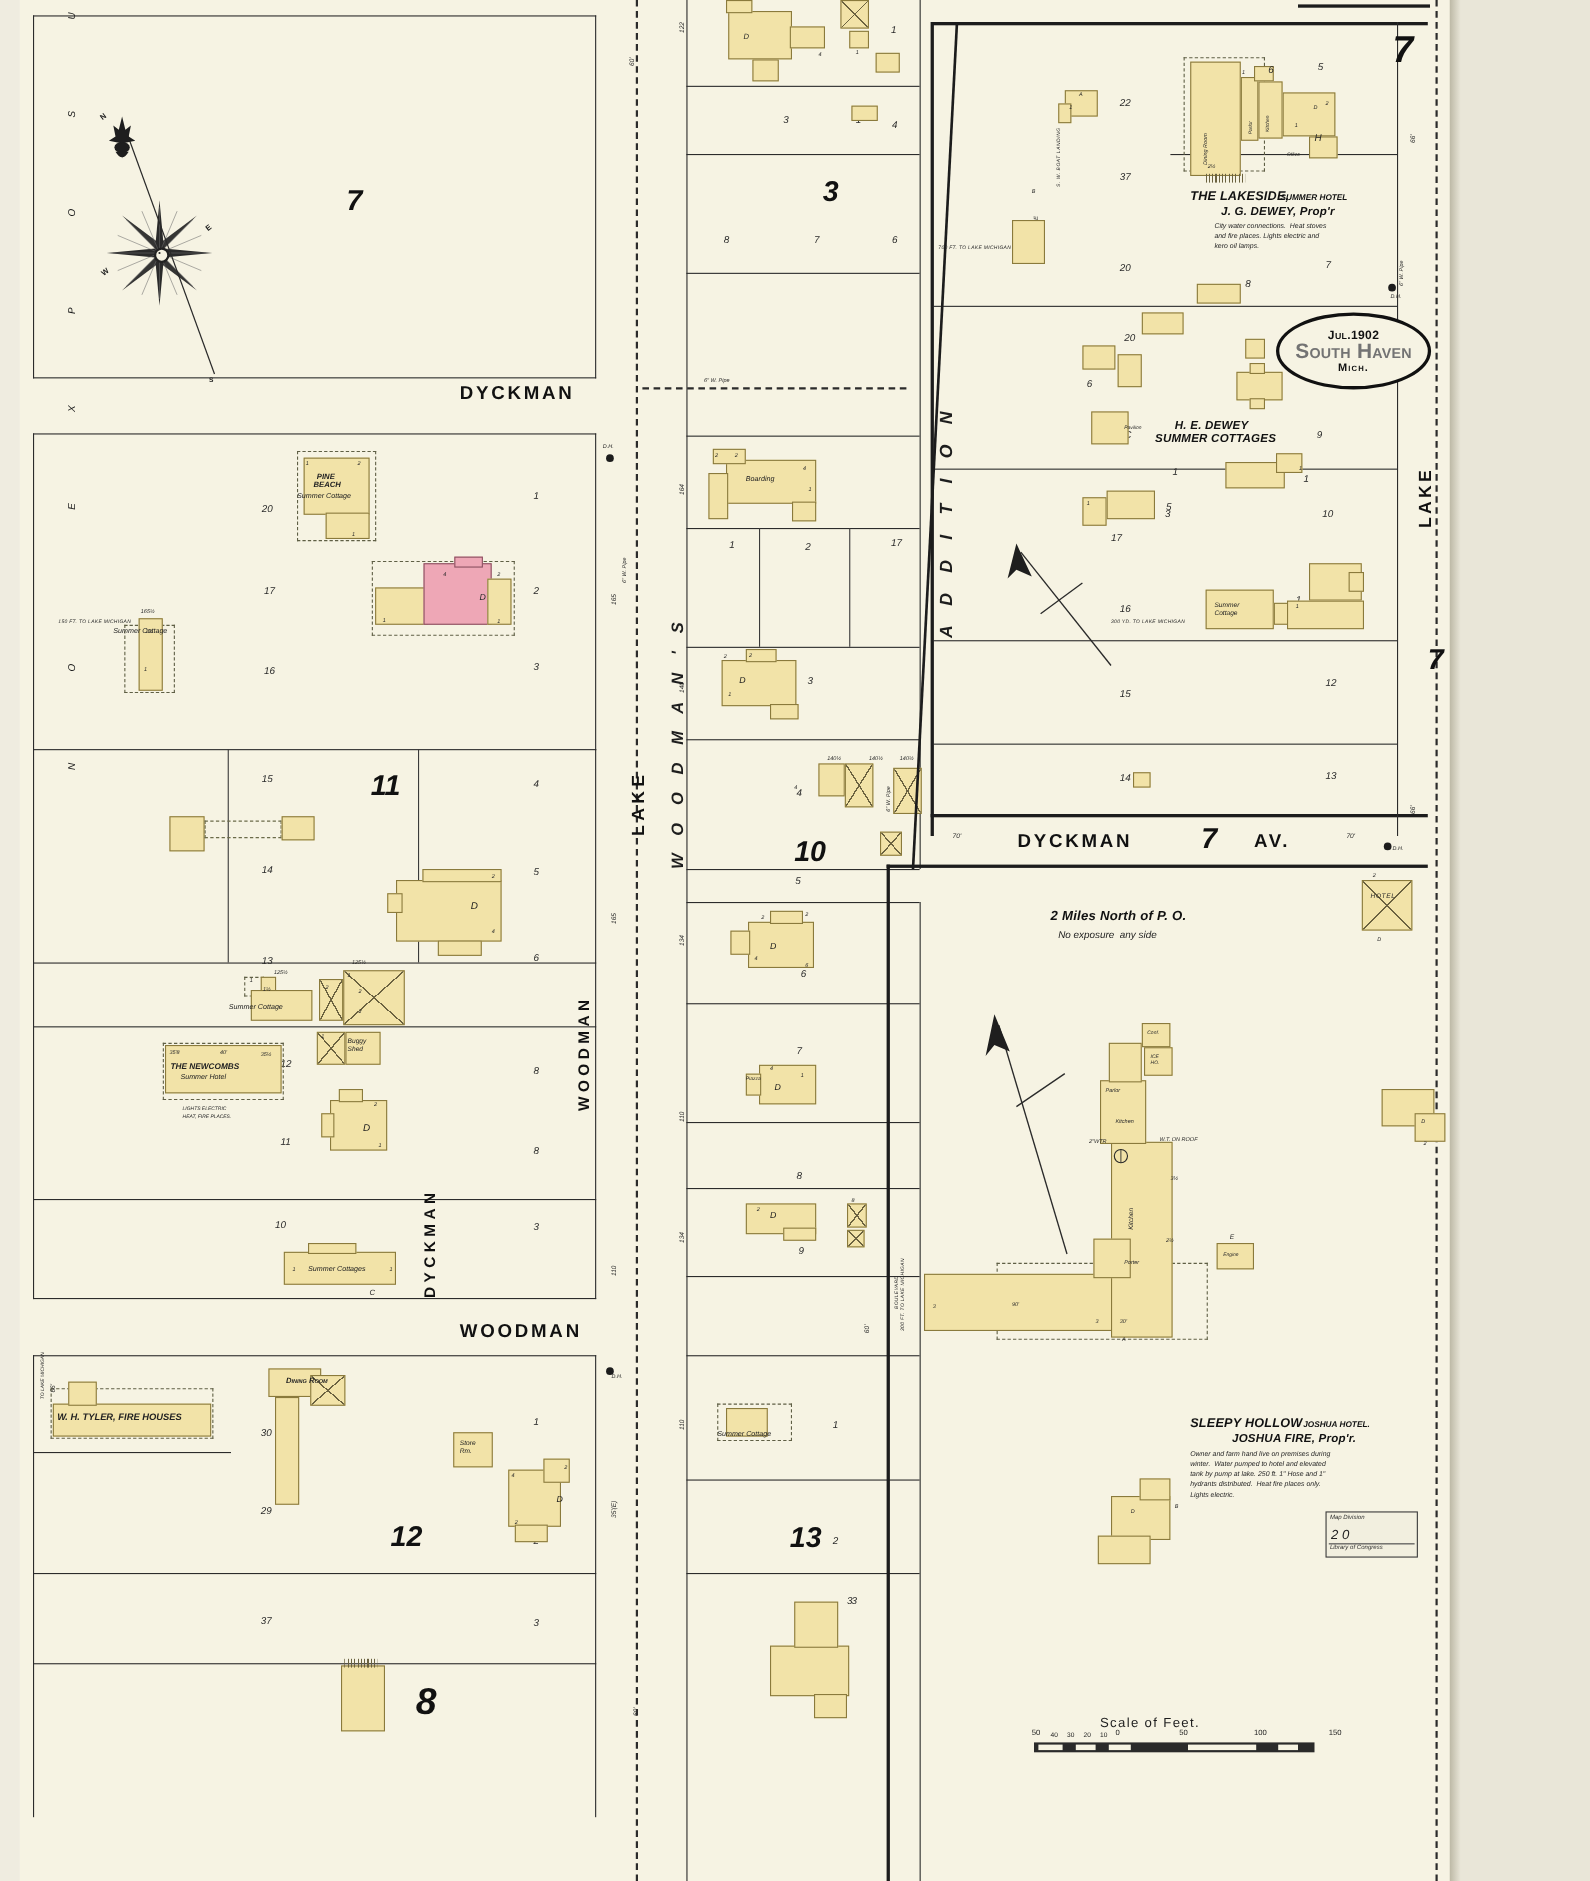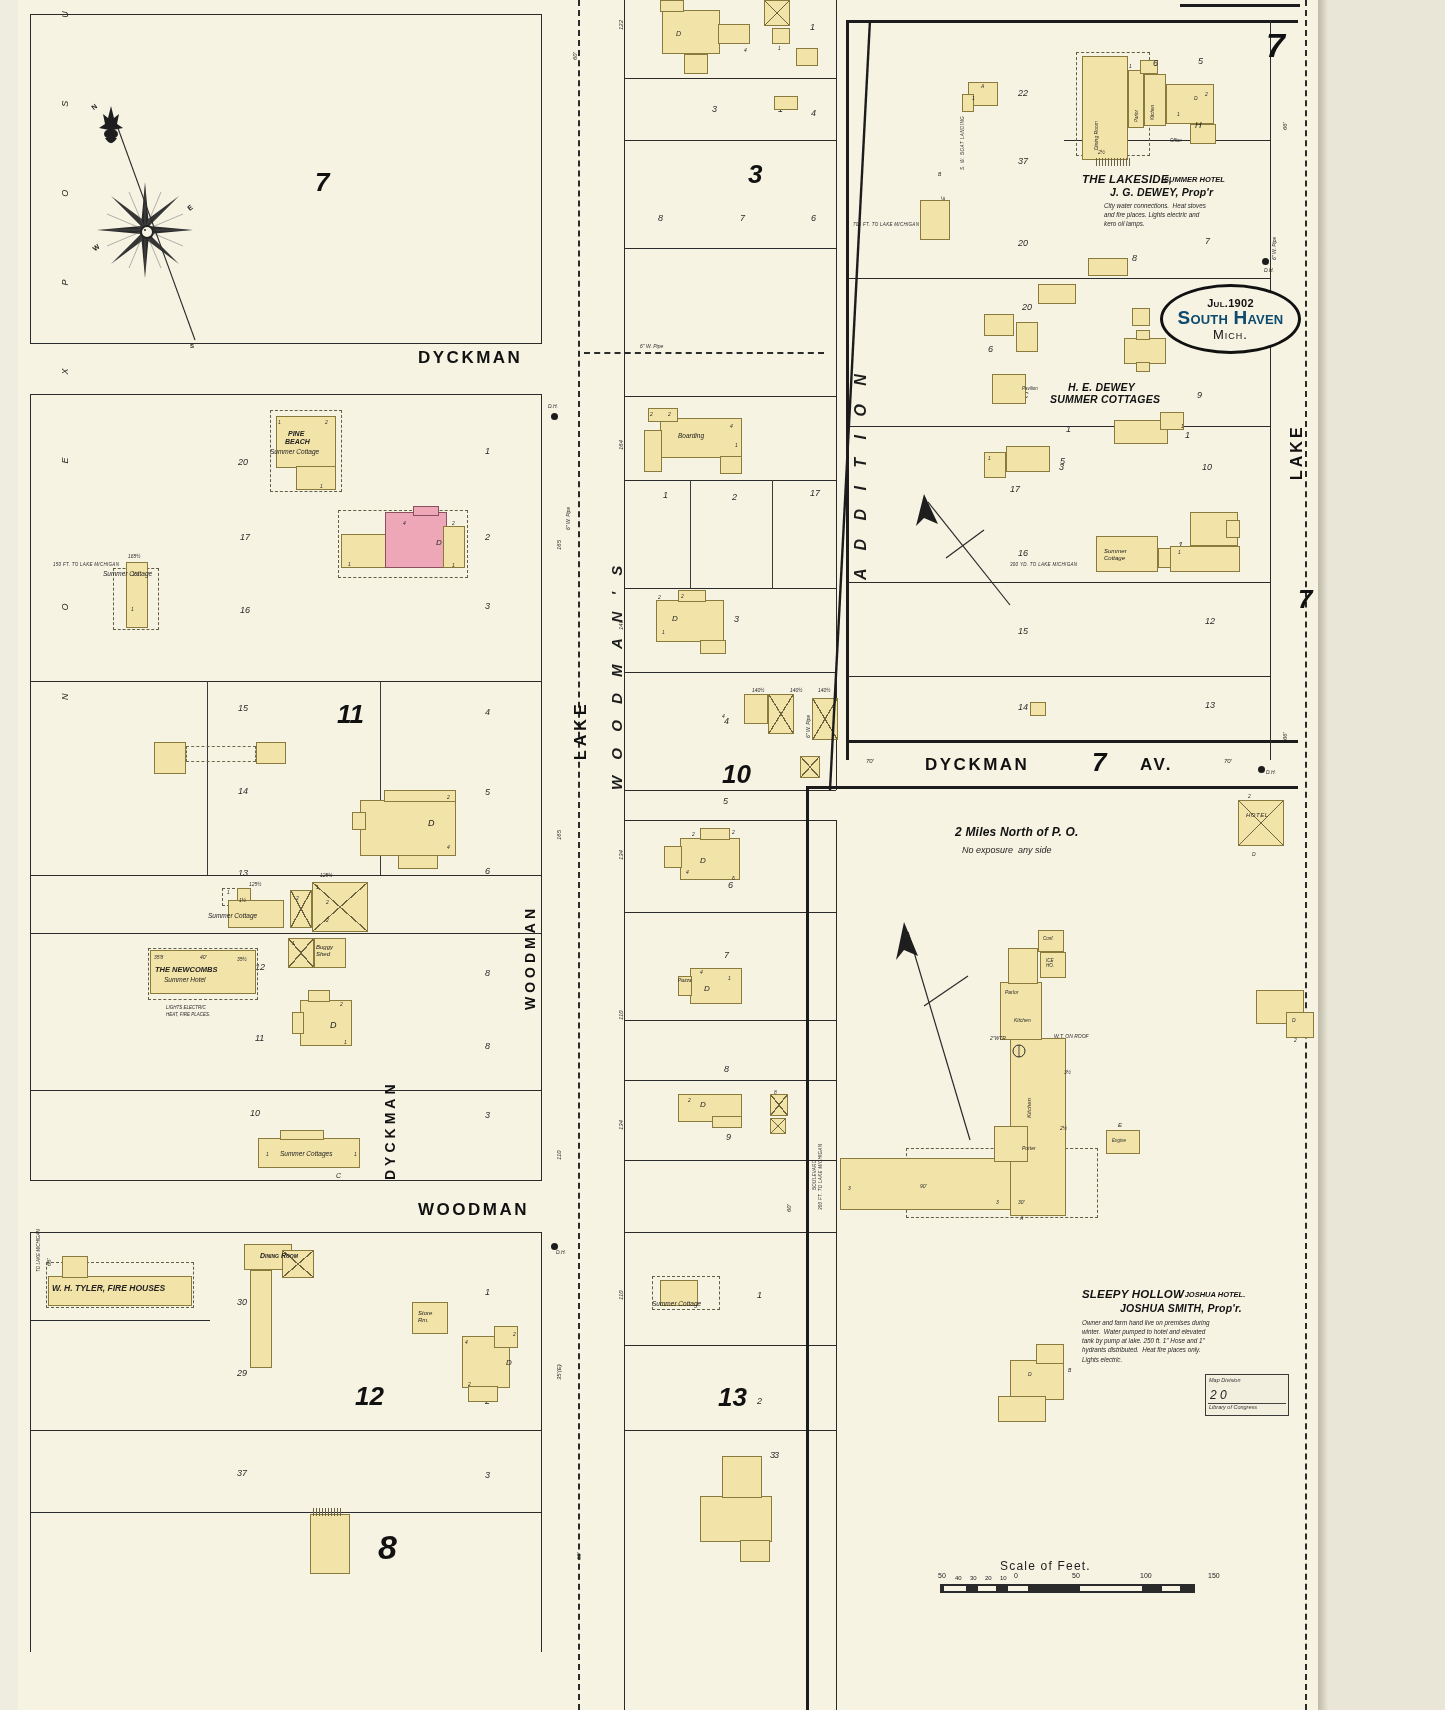--- a/index.html
+++ b/index.html
@@ -56,23 +56,23 @@
   .hugenum{font-size:34px;font-weight:bold;font-style:italic;color:#111;}
   .lbl{font-size:7.5px;font-style:italic;color:#222;}
   .rot90{transform-origin:0 0;transform:rotate(-90deg);}
 
   
   #cart{position:absolute;left:1160px;top:284px;width:135px;height:64px;
      border:3.2px solid #111;border-radius:50%/50%;background:#f6f3e3;
      display:flex;flex-direction:column;align-items:center;justify-content:center;}
   #cart .c1{font-size:11px;font-weight:bold;letter-spacing:.3px;color:#111;
      font-variant:small-caps;}
-  #cart .c2{font-size:19px;font-weight:bold;color:#0c4a6e;letter-spacing:.2px;
+  #cart .c2{font-size:19px;font-weight:bold;color:#737373;letter-spacing:.2px;
      font-variant:small-caps;line-height:1;margin-top:-1px;}
-  #cart .c3{font-size:13px;font-weight:normal;color:#111;letter-spacing:1px;
+  #cart .c3{font-size:10px;font-weight:bold;color:#111;letter-spacing:1px;
      font-variant:small-caps;margin-top:0;}
 
   
   .notehead{font-size:11.5px;font-style:italic;font-weight:bold;color:#111;
      letter-spacing:.2px;white-space:pre;}
   .notesub{font-size:7.5px;font-style:italic;font-weight:bold;color:#111;
      font-variant:small-caps;}
   .notebody{font-size:6.3px;font-style:italic;color:#262626;line-height:1.45;
      white-space:pre;}
 
@@ -718,21 +718,21 @@
   <div class="t tiny2" style="left:1294px;top:1038px;">2</div>
 
   <div class="bldg" style="left:1010px;top:1360px;width:54px;height:40px;"></div>
   <div class="bldg" style="left:998px;top:1396px;width:48px;height:26px;"></div>
   <div class="bldg" style="left:1036px;top:1344px;width:28px;height:20px;"></div>
   <div class="t tiny2" style="left:1028px;top:1372px;">D</div>
   <div class="t tiny2" style="left:1068px;top:1368px;">B</div>
 
   <div class="t notehead" style="left:1082px;top:1288px;">SLEEPY HOLLOW</div>
   <div class="t notesub" style="left:1178px;top:1291px;"> - JOSHUA HOTEL.</div>
-  <div class="t notehead" style="left:1120px;top:1302px;font-size:10.5px;">JOSHUA SMITH, Prop'r.</div>
+  <div class="t notehead" style="left:1120px;top:1302px;font-size:10.5px;">JOSHUA FIRE, Prop'r.</div>
   <div class="t notebody" style="left:1082px;top:1318px;">Owner and farm hand live on premises during
 winter.  Water pumped to hotel and elevated
 tank by pump at lake. 250 ft. 1" Hose and 1"
 hydrants distributed.  Heat fire places only.
 Lights electric.</div>
 
   <div class="ab" style="left:818px;top:1210px;">
     <div class="t tiny2 rot90" style="left:0;top:0;font-size:4.5px;letter-spacing:.3px;">300 FT. TO LAKE MICHIGAN</div>
   </div>
   <div class="ab" style="left:812px;top:1190px;">

